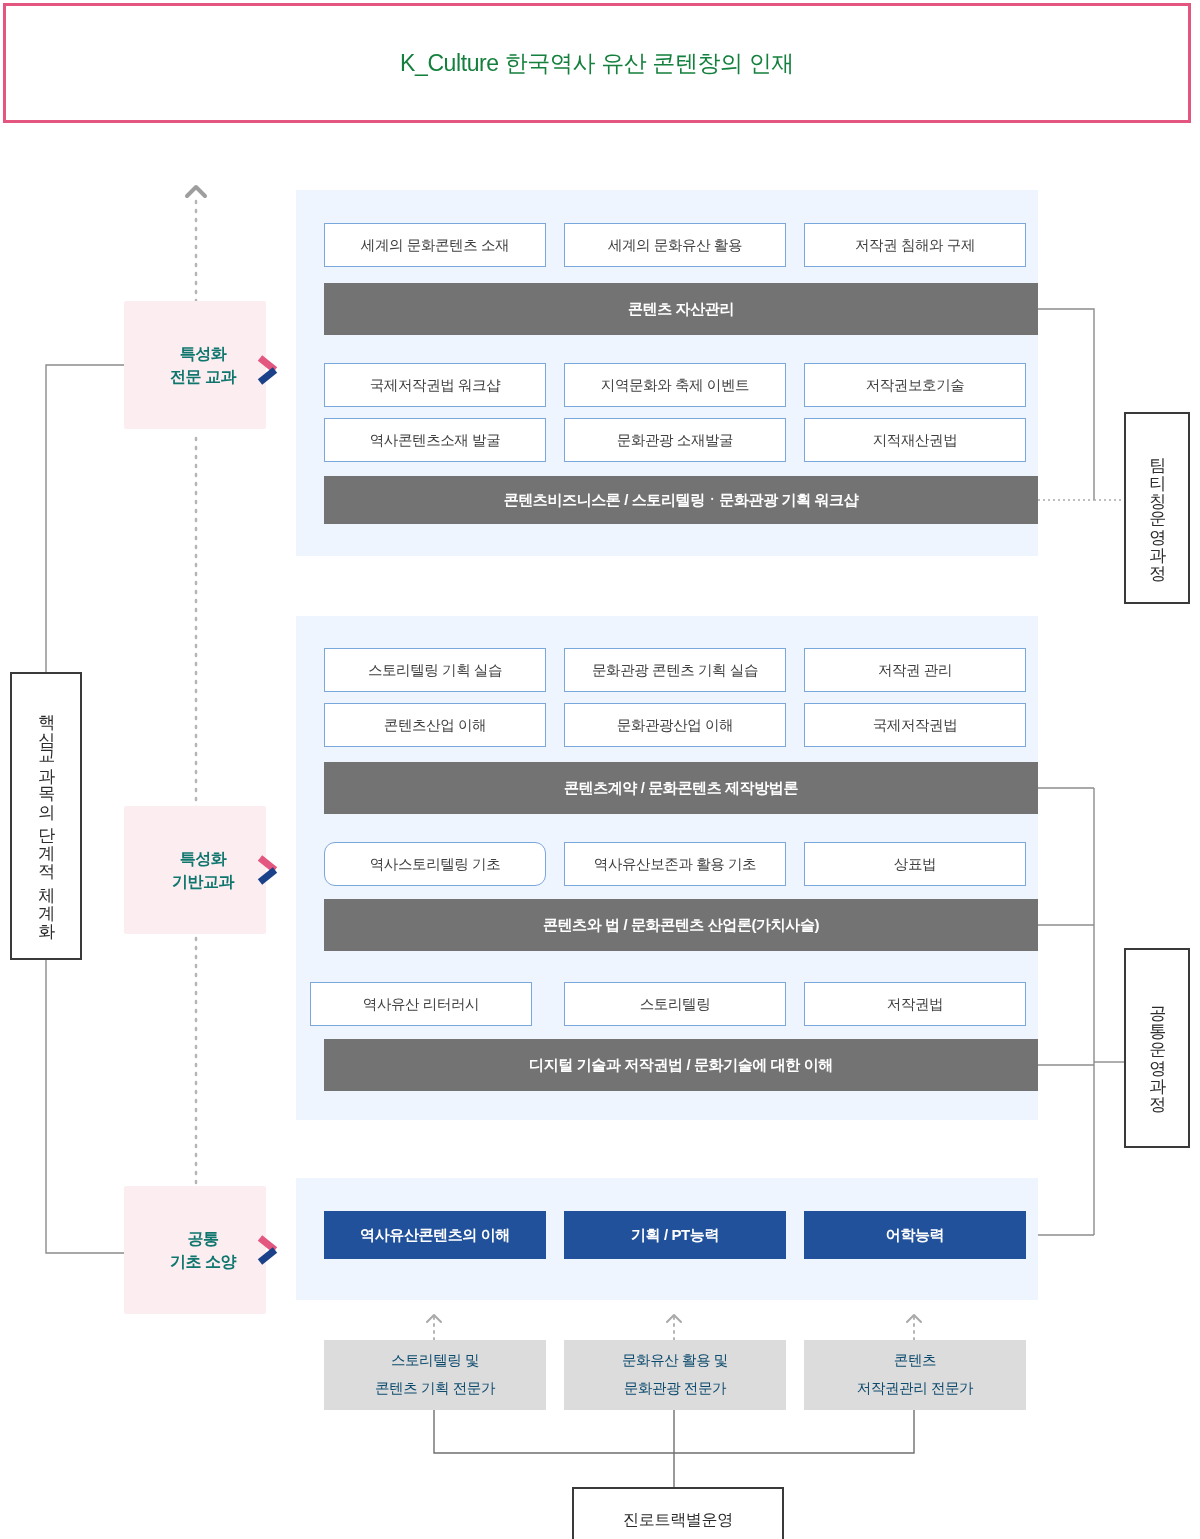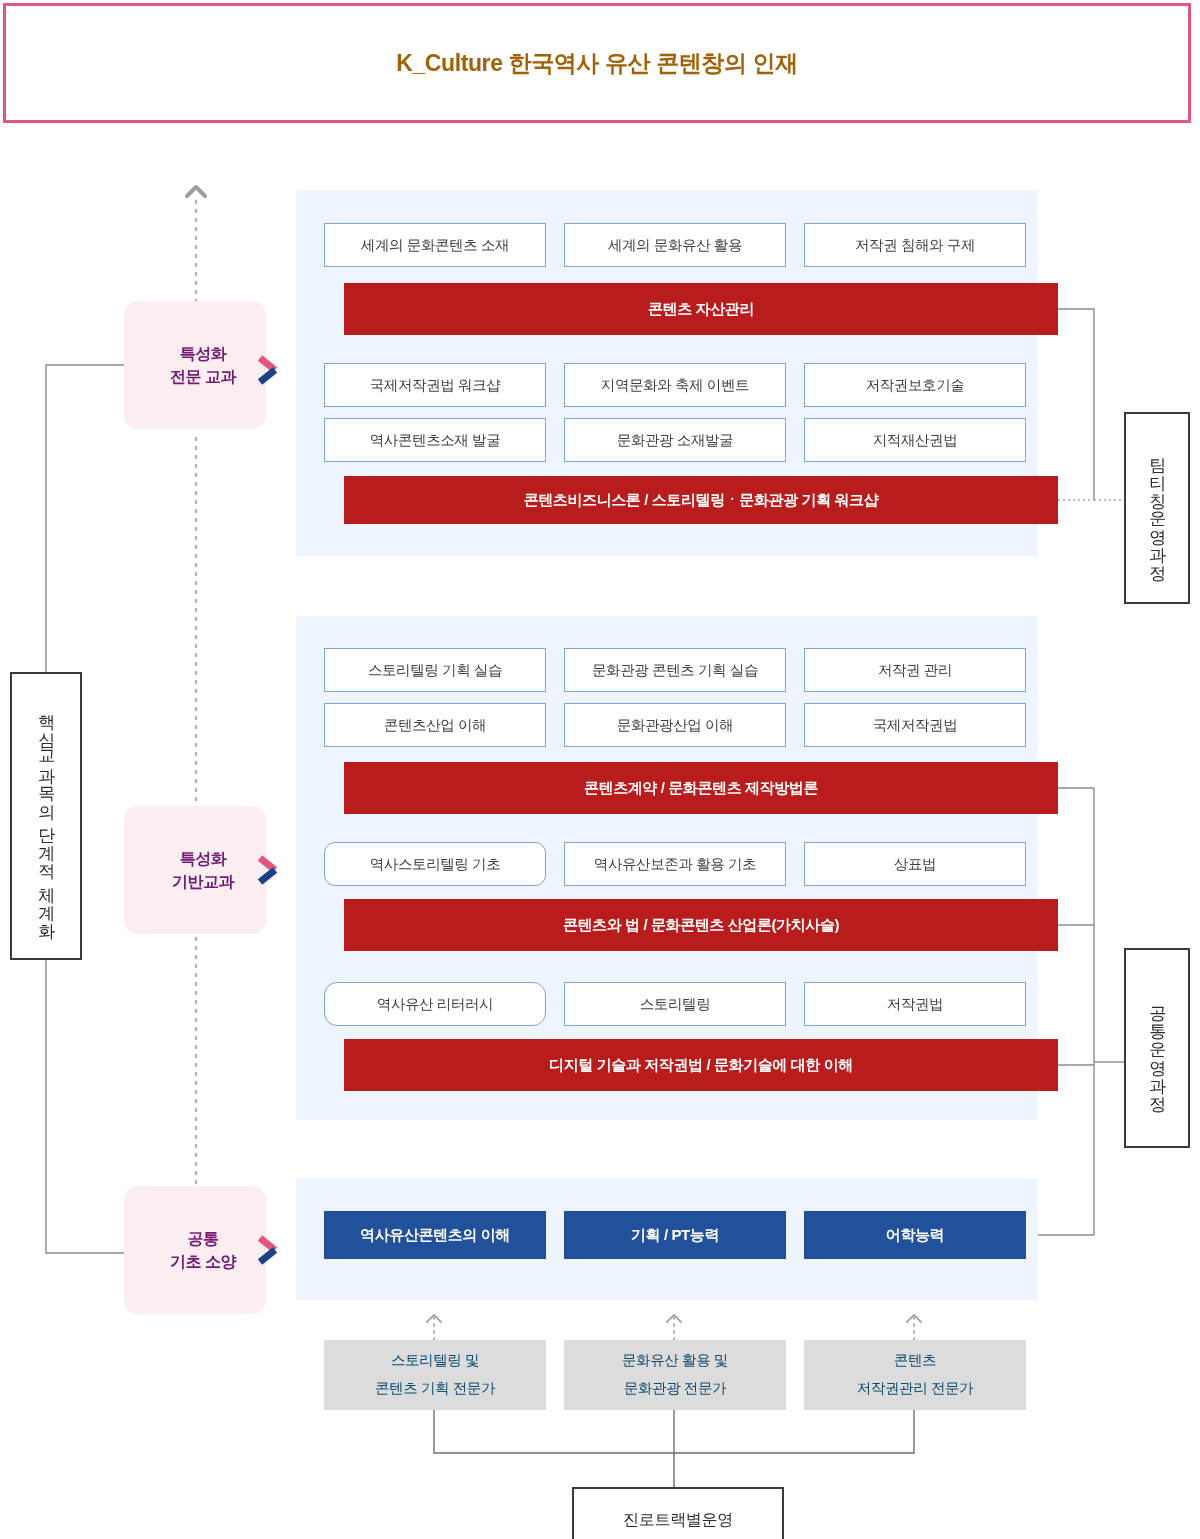--- a/index.html
+++ b/index.html
@@ -16,58 +16,57 @@
   
   .header{
     position:absolute;left:3px;top:3px;width:1188px;height:120px;
     border:3px solid #e2淡;
     border:3px solid #e3567f;
     background:#ffffff;
     display:flex;align-items:center;justify-content:center;
     box-sizing:border-box;
   }
   .header .title{
-    font-size:23px;font-weight:bold;color:#a16207;letter-spacing:-0.4px;
+    font-size:23px;font-weight:normal;color:#15803d;letter-spacing:-0.4px;
   }
 
   
   .panel{
     position:absolute;background:#eff5fe;
   }
 
   
   .cbox{
     position:absolute;box-sizing:border-box;
     background:#ffffff;border:1px solid #7aa7dc;
     display:flex;align-items:center;justify-content:center;
     font-size:14.5px;color:#404040;letter-spacing:-0.4px;
     white-space:nowrap;
   }
   .bbar{
     position:absolute;box-sizing:border-box;
-    background:#b91c1c;
+    background:#737373;
     display:flex;align-items:center;justify-content:center;
     font-size:15px;font-weight:bold;color:#ffffff;letter-spacing:-0.4px;
     white-space:nowrap;
-    margin-left:20px;
   }
   .bbox{
     position:absolute;box-sizing:border-box;
     background:#20519a;
     display:flex;align-items:center;justify-content:center;
     font-size:15px;font-weight:bold;color:#ffffff;letter-spacing:-0.4px;
     white-space:nowrap;
   }
 
   
   .stage{
     position:absolute;box-sizing:border-box;
-    background:#fceef0;border-radius:14px;
-    display:flex;align-items:center;justify-content:center;
-    text-align:center;font-size:16px;font-weight:bold;color:#701a75;
+    background:#fceef0;border-radius:2px;
+    display:flex;align-items:center;justify-content:center;
+    text-align:center;font-size:16px;font-weight:bold;color:#0f766e;
     line-height:1.45;letter-spacing:-0.5px;padding-left:16px;
   }
   .chev{position:absolute;width:30px;height:36px;}
 
   
   .vbox{
     position:absolute;box-sizing:border-box;
     border:2px solid #3a3a3a;background:#ffffff;
     display:flex;align-items:center;justify-content:center;
   }
@@ -155,21 +154,21 @@
   <div class="cbox" style="left:324px;top:703px;width:222px;height:44px;">콘텐츠산업 이해</div>
   <div class="cbox" style="left:564px;top:703px;width:222px;height:44px;">문화관광산업 이해</div>
   <div class="cbox" style="left:804px;top:703px;width:222px;height:44px;">국제저작권법</div>
   <div class="bbar" style="left:324px;top:762px;width:714px;height:52px;">콘텐츠계약 / 문화콘텐츠 제작방법론</div>
 
   <div class="cbox" style="left:324px;top:842px;width:222px;height:44px;border-radius:11px;">역사스토리텔링 기초</div>
   <div class="cbox" style="left:564px;top:842px;width:222px;height:44px;">역사유산보존과 활용 기초</div>
   <div class="cbox" style="left:804px;top:842px;width:222px;height:44px;">상표법</div>
   <div class="bbar" style="left:324px;top:899px;width:714px;height:52px;">콘텐츠와 법 / 문화콘텐츠 산업론(가치사슬)</div>
 
-  <div class="cbox" style="left:324px;top:982px;width:222px;height:44px;border-radius:13px;">역사유산 리터러시</div>
+  <div class="cbox" style="left:310px;top:982px;width:222px;height:44px;">역사유산 리터러시</div>
   <div class="cbox" style="left:564px;top:982px;width:222px;height:44px;">스토리텔링</div>
   <div class="cbox" style="left:804px;top:982px;width:222px;height:44px;">저작권법</div>
   <div class="bbar" style="left:324px;top:1039px;width:714px;height:52px;">디지털 기술과 저작권법 / 문화기술에 대한 이해</div>
 
   <div class="panel" style="left:296px;top:1178px;width:742px;height:122px;"></div>
 
   <div class="bbox" style="left:564px;top:1211px;width:222px;height:48px;">기획 / PT능력</div>
   <div class="bbox" style="left:324px;top:1211px;width:222px;height:48px;">역사유산콘텐츠의 이해</div>
   <div class="bbox" style="left:804px;top:1211px;width:222px;height:48px;">어학능력</div>
 

